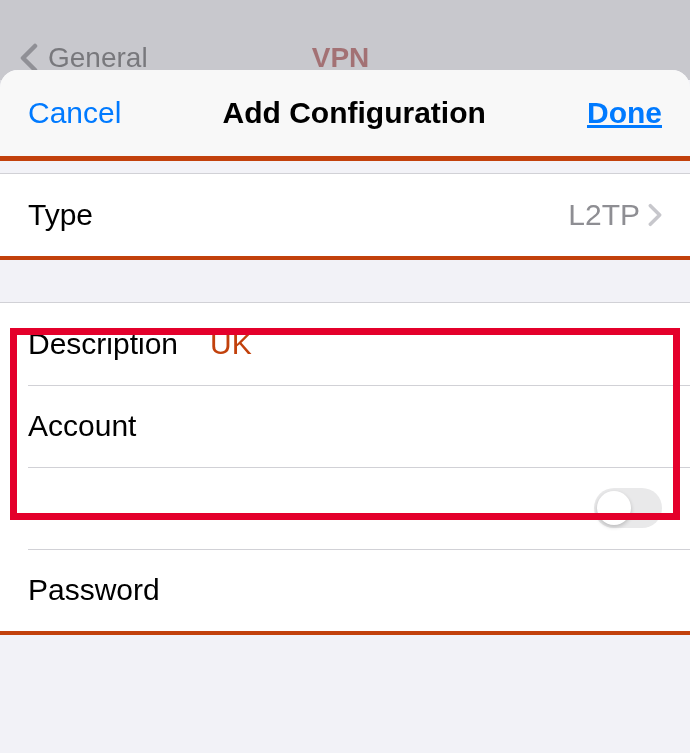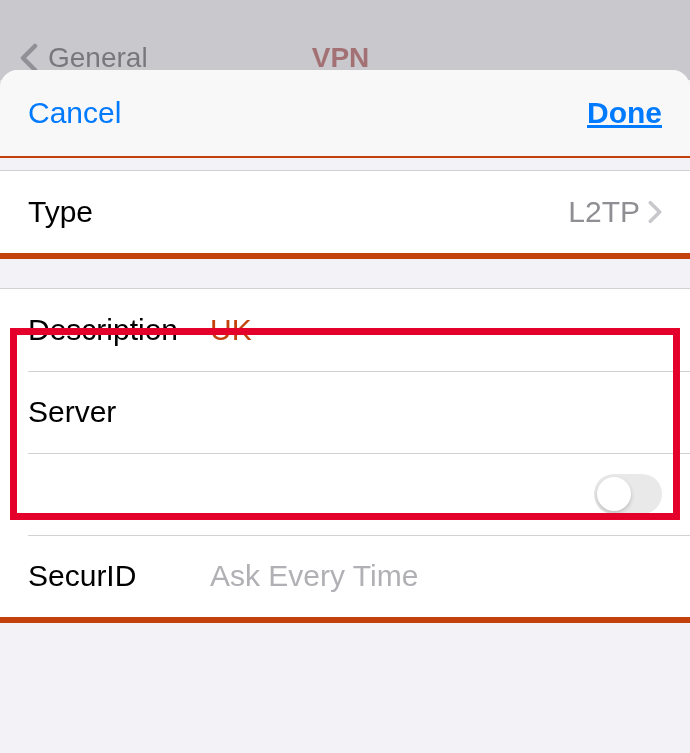--- a/index.html
+++ b/index.html
@@ -51,44 +51,44 @@
       border-top-right-radius: 18px;
       z-index: 10;
       overflow: hidden;
     }
     .header {
       background: #f8f8f8;
       display: flex;
       align-items: center;
       justify-content: space-between;
       padding: 26px 28px;
-      border-bottom: 2px solid #c2410c;
+      border-bottom: 5px solid #c2410c;
     }
     .header-btn {
       color: #007aff;
       font-size: 30px;
       background: none;
       border: none;
       cursor: pointer;
       padding: 0;
       font-family: inherit;
     }
     .header-btn.done { font-weight: 600; text-decoration: underline; }
     .header-title {
       font-size: 30px;
       font-weight: 600;
       color: #000;
     }
     .group {
       background: #fff;
       border-top: 1px solid #d1d1d6;
-      border-bottom: 6px solid #c2410c;
+      border-bottom: 4px solid #c2410c;
     }
     .group.first { margin-top: 12px; }
-    .group.second { margin-top: 29px; }
+    .group.second { margin-top: 42px; }
     .row {
       display: flex;
       align-items: center;
       min-height: 82px;
       padding: 0 28px;
       position: relative;
     }
     .row + .row::before {
       content: "";
       position: absolute;
@@ -173,20 +173,21 @@
         <path d="M10 2 L2 10 L10 18" stroke="#5a5a60" stroke-width="3" fill="none" stroke-linecap="round" stroke-linejoin="round"></path>
       </svg>
   </span>
   <span class="back-text">General</span>
   <span class="title-bg">VPN</span>
 </div>
 
 <div class="sheet">
   <div class="header">
     <button class="header-btn">Cancel</button>
+    <div class="header-title">Add Configuration</div>
     <button class="header-btn done">Done</button>
   </div>
 
   <div class="group first">
     <div class="row type">
       <span class="row-label">Type</span>
       <span class="row-detail">L2TP</span>
       <span class="chevron">
         <svg width="14" height="24" viewBox="0 0 12 20">
             <path d="M2 2 L10 10 L2 18" stroke="#c7c7cc" stroke-width="3" fill="none" stroke-linecap="round" stroke-linejoin="round"></path>
@@ -194,28 +195,27 @@
       </span>
     </div>
   </div>
 
   <div class="group second">
     <div class="row">
       <span class="row-label">Description</span>
       <input class="row-value-input" value="UK" style="">
     </div>
     <div class="row">
-      <span class="row-label">Server</span>
+      <span class="row-label">Account</span>
       <input class="row-value-input" value="" style="">
     </div>
     <div class="row">
       <div class="switch">
         <div class="switch-knob"></div>
       </div>
     </div>
     <div class="row">
-      <span class="row-label">SecurID</span>
-      <input class="row-value-input" placeholder="Ask Every Time" style="">
+      <span class="row-label">Password</span>
     </div>
   </div>
 </div>
 
 <div class="highlight-box highlight1"></div>
 
 </body></html>

